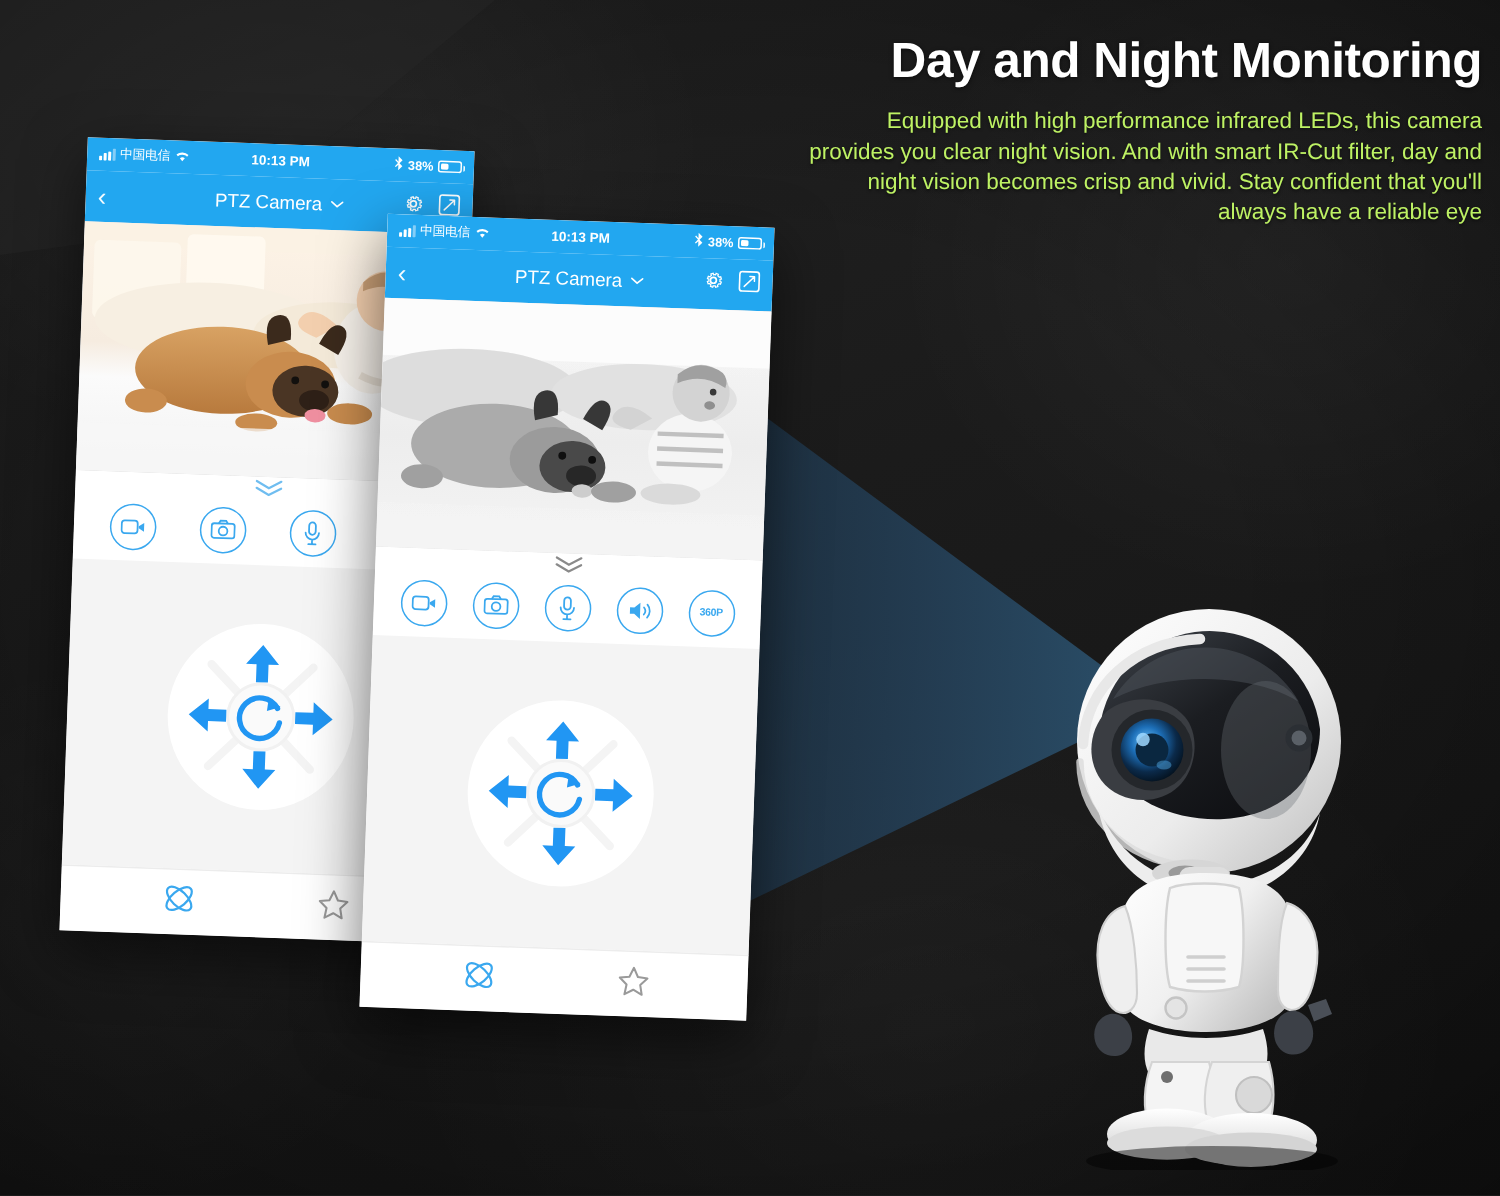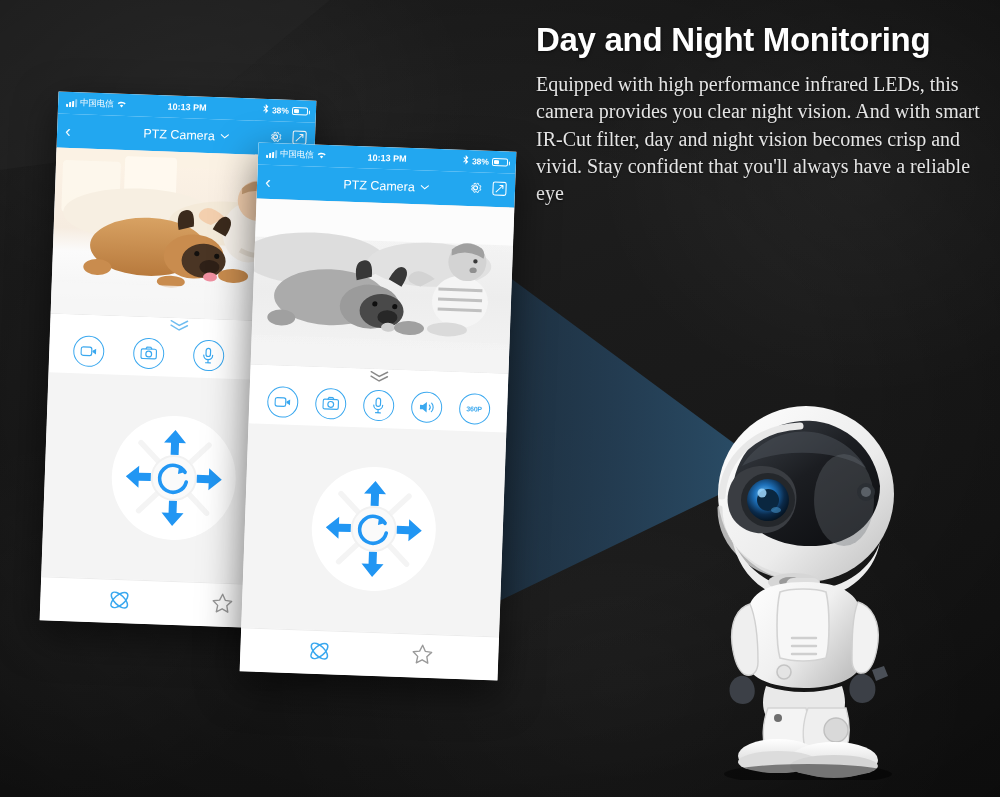--- a/index.html
+++ b/index.html
@@ -26,32 +26,31 @@
   }
 
   
   #light-cone {
     position:absolute; left:0; top:0; width:1000px; height:797px;
   }
 
   
   #text-col {
     position:absolute; left:536px; top:22px; width:452px;
-    text-align:left; color:#fff;
+    text-align:right; color:#fff;
   }
   #headline {
     font-size:33px; font-weight:bold; line-height:1.1;
     letter-spacing:-0.3px; white-space:nowrap;
     text-shadow:0 1px 3px rgba(0,0,0,.6);
   }
   #subcopy {
-    margin-top:13px; font-size:20px; line-height:1.36;
-    color:#e5e5e5; font-weight:400;
+    margin-top:13px; font-size:15px; line-height:1.36;
+    color:#bef264; font-weight:400;
     text-shadow:0 1px 2px rgba(0,0,0,.5);
-    font-family:Liberation Serif, serif;
   }
   #night-pill {
     position:absolute; left:104px; top:264px;
     width:244px; height:44px; border-radius:22px;
     background:#1e90f5;
     display:flex; align-items:center; justify-content:center; gap:13px;
     box-shadow:0 3px 12px rgba(0,0,0,.45);
     cursor:pointer;
   }
   #night-pill .lbl { font-size:22px; color:#fff; letter-spacing:.2px; }

